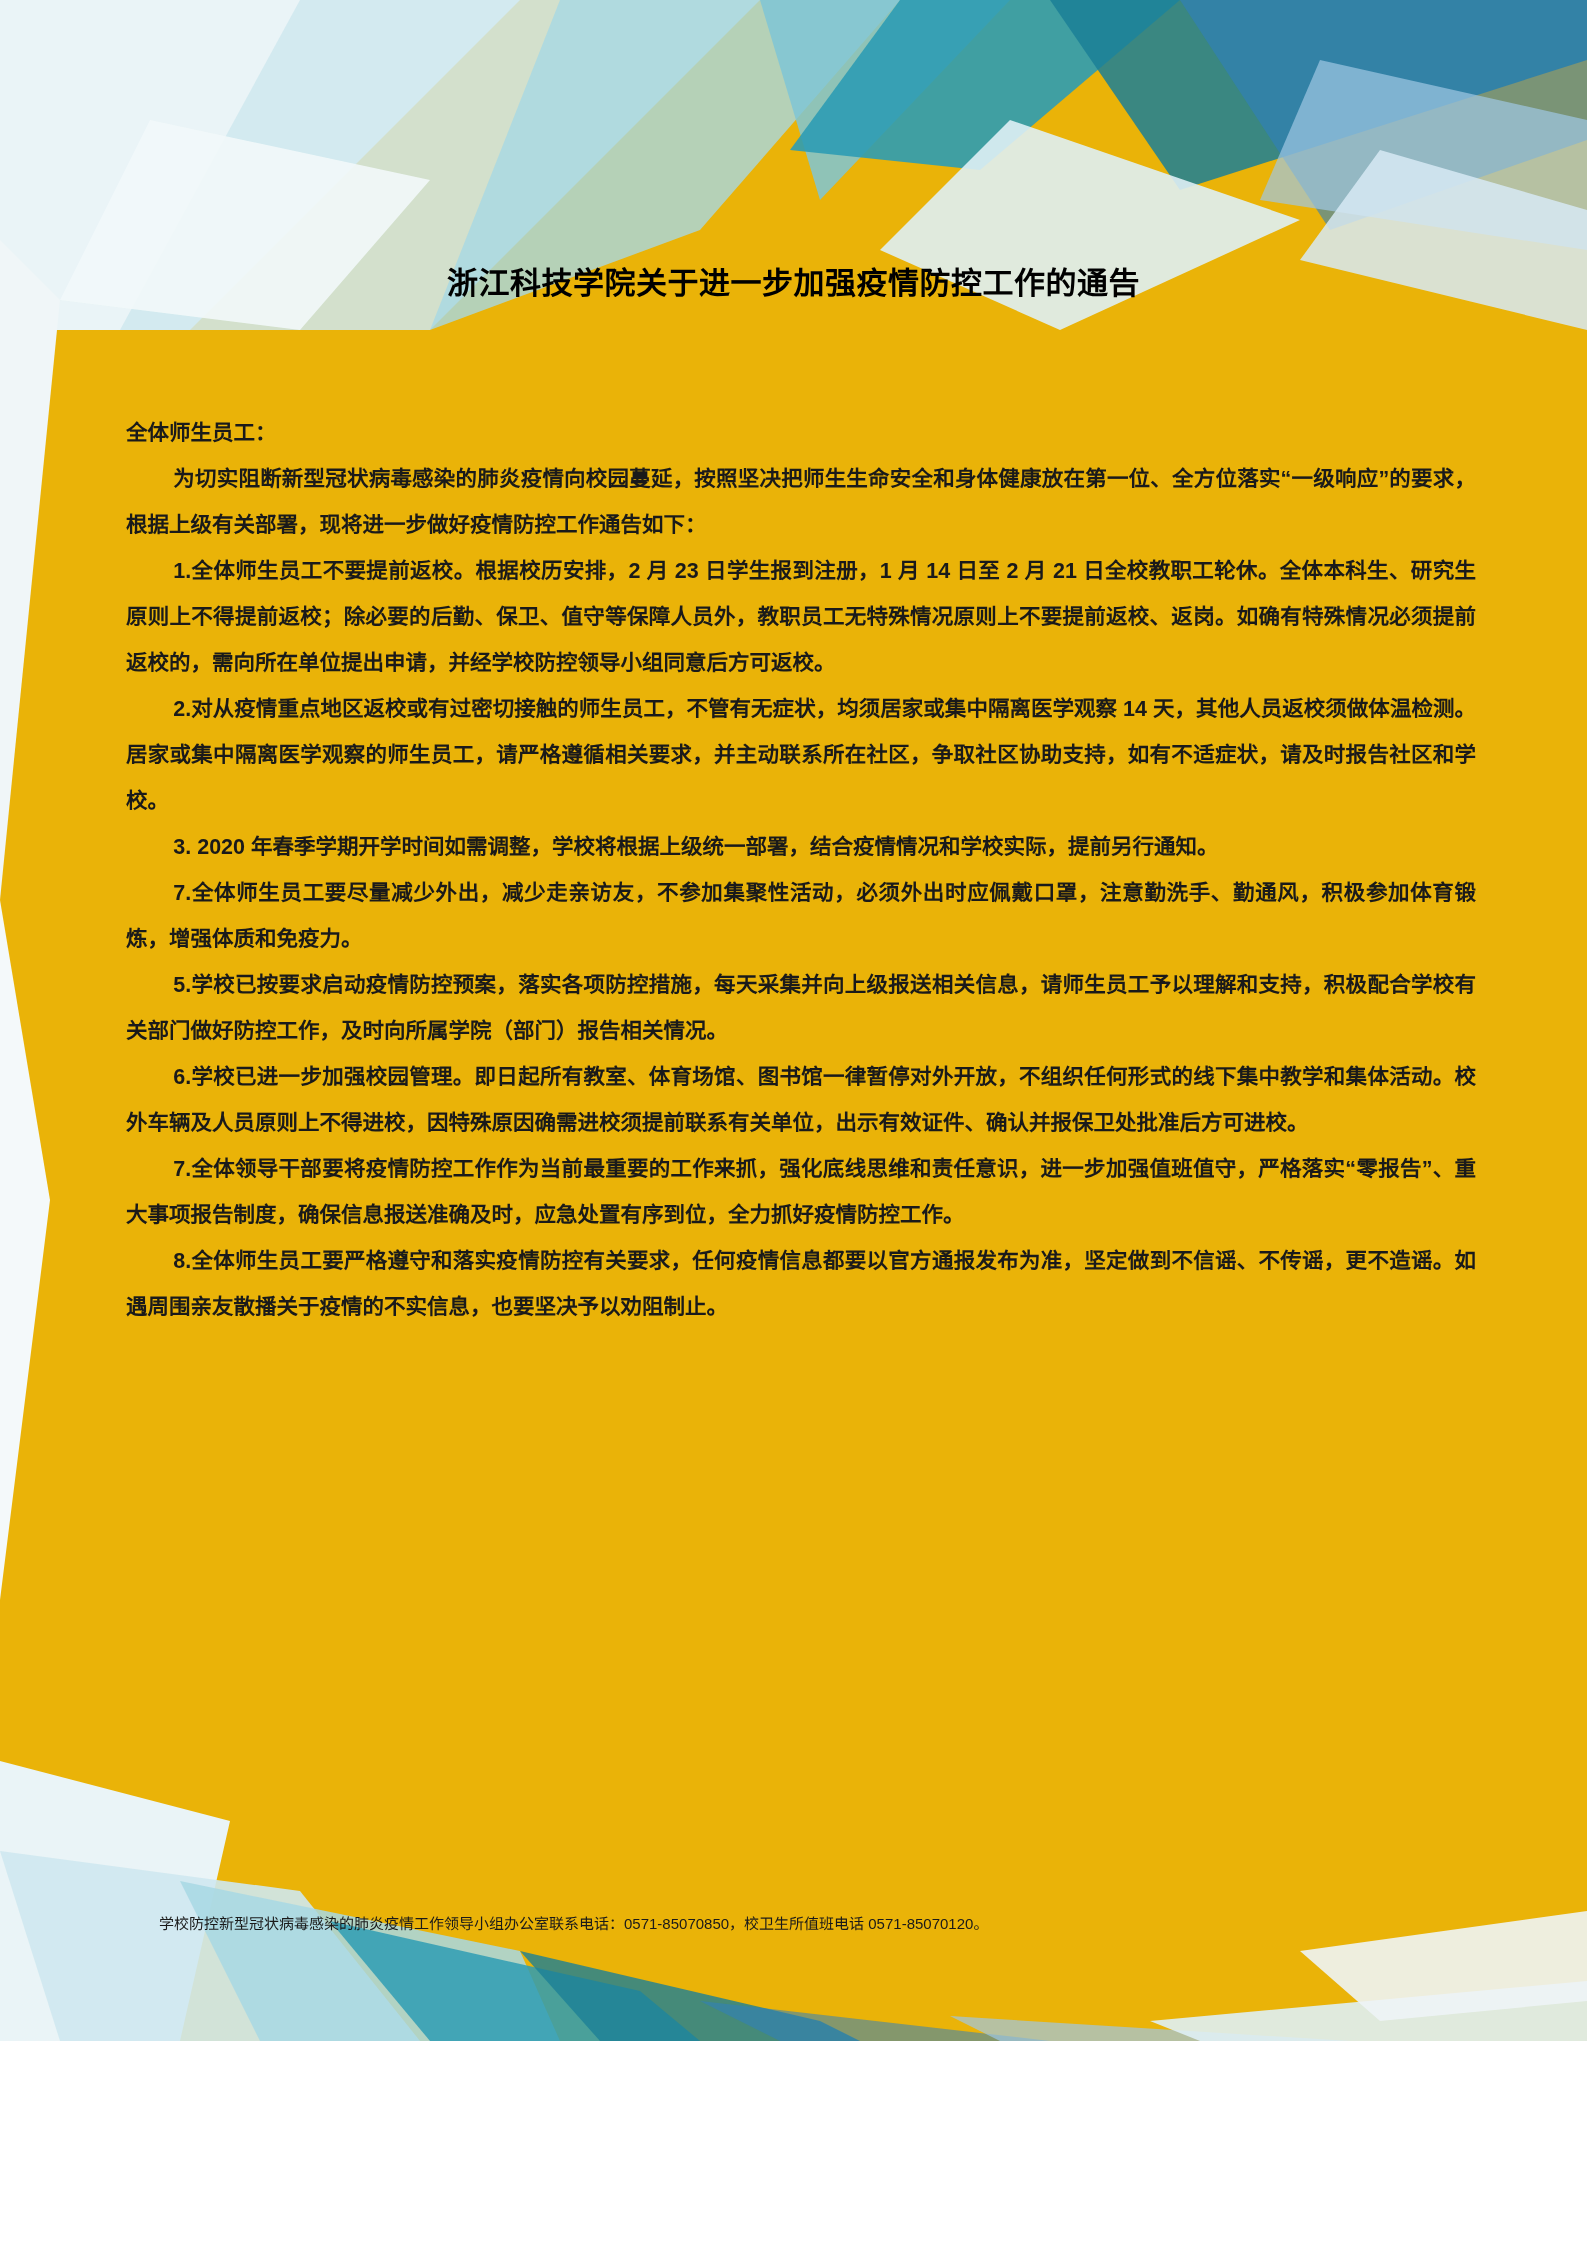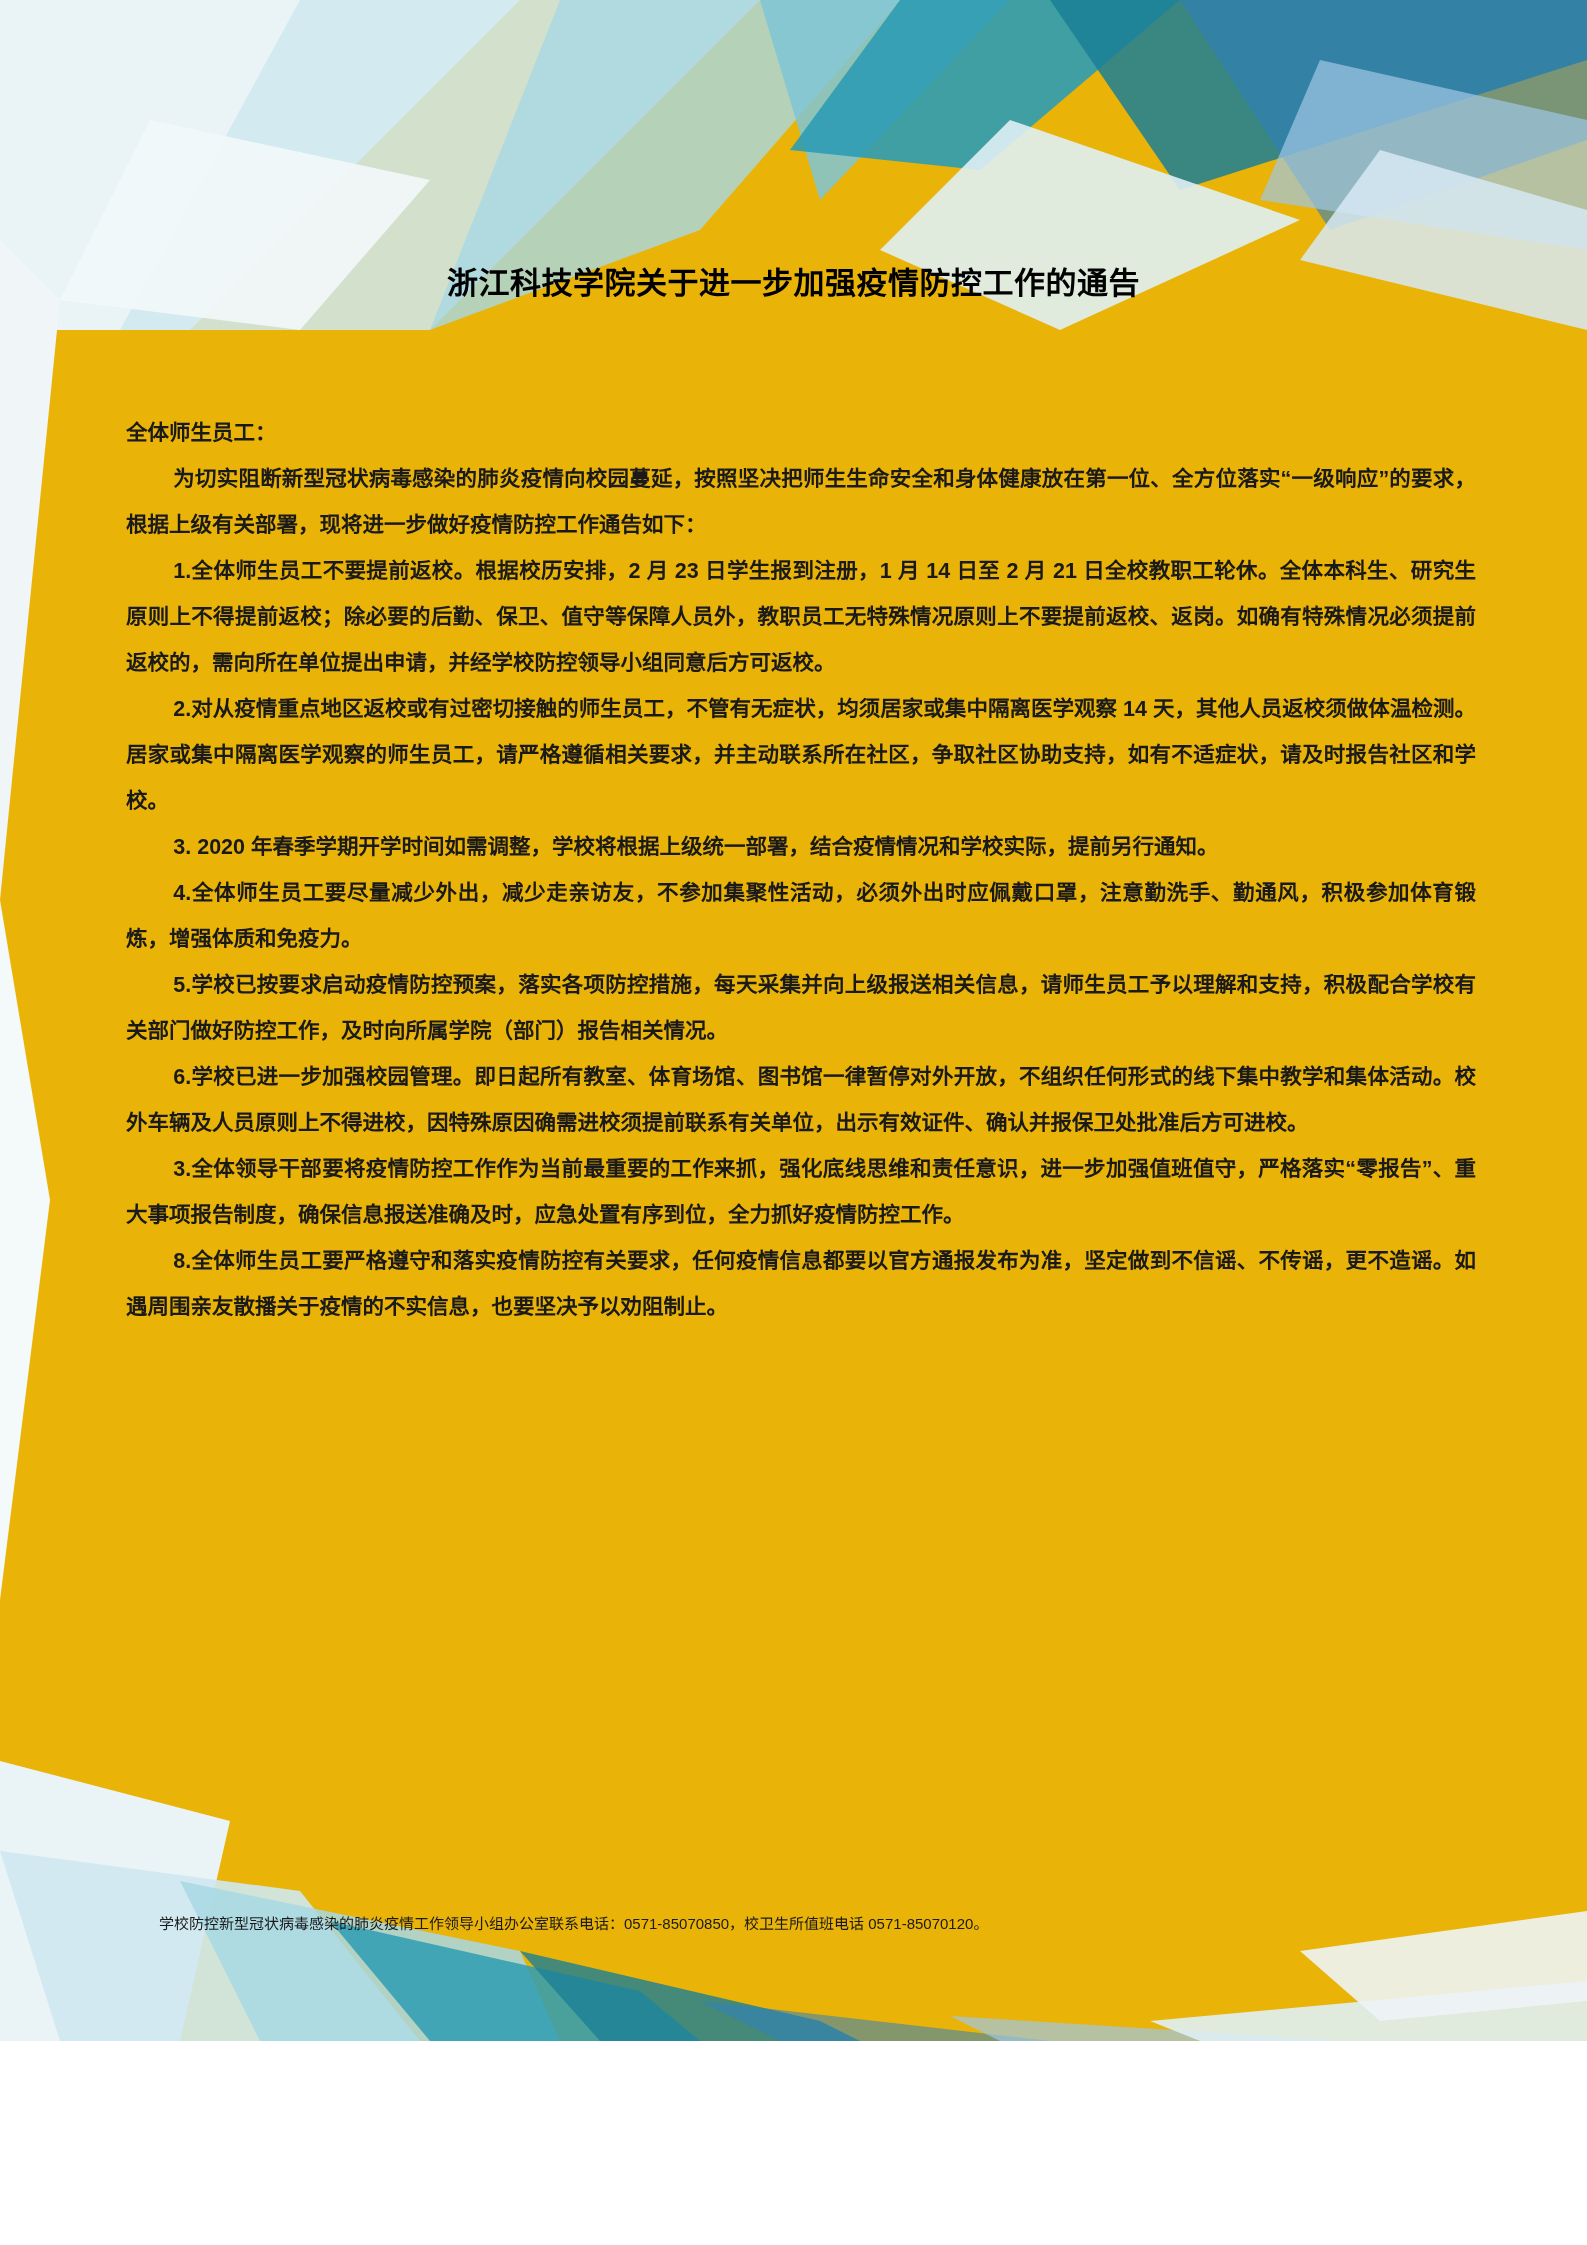--- a/index.html
+++ b/index.html
@@ -133,24 +133,24 @@
   <div id="doc">
 
     <div class="title">浙江科技学院关于进一步加强疫情防控工作的通告</div>
 
     <div class="content">
       <p class="salutation">全体师生员工：</p>
       <p class="indent2">为切实阻断新型冠状病毒感染的肺炎疫情向校园蔓延，按照坚决把师生生命安全和身体健康放在第一位、全方位落实“一级响应”的要求，根据上级有关部署，现将进一步做好疫情防控工作通告如下：</p>
       <p class="indent2">1.全体师生员工不要提前返校。根据校历安排，2 月 23 日学生报到注册，1 月 14 日至 2 月 21 日全校教职工轮休。全体本科生、研究生原则上不得提前返校；除必要的后勤、保卫、值守等保障人员外，教职员工无特殊情况原则上不要提前返校、返岗。如确有特殊情况必须提前返校的，需向所在单位提出申请，并经学校防控领导小组同意后方可返校。</p>
       <p class="indent2">2.对从疫情重点地区返校或有过密切接触的师生员工，不管有无症状，均须居家或集中隔离医学观察 14 天，其他人员返校须做体温检测。居家或集中隔离医学观察的师生员工，请严格遵循相关要求，并主动联系所在社区，争取社区协助支持，如有不适症状，请及时报告社区和学校。</p>
       <p class="indent2">3. 2020 年春季学期开学时间如需调整，学校将根据上级统一部署，结合疫情情况和学校实际，提前另行通知。</p>
-      <p class="indent2">4.全体师生员工要尽量减少外出，减少走亲访友，不参加集聚性活动，必须外出时应佩戴口罩，注意勤洗手、勤通风，积极参加体育锻炼，增强体质和免疫力。</p>
+      <p class="indent2">7.全体师生员工要尽量减少外出，减少走亲访友，不参加集聚性活动，必须外出时应佩戴口罩，注意勤洗手、勤通风，积极参加体育锻炼，增强体质和免疫力。</p>
       <p class="indent2">5.学校已按要求启动疫情防控预案，落实各项防控措施，每天采集并向上级报送相关信息，请师生员工予以理解和支持，积极配合学校有关部门做好防控工作，及时向所属学院（部门）报告相关情况。</p>
       <p class="indent2">6.学校已进一步加强校园管理。即日起所有教室、体育场馆、图书馆一律暂停对外开放，不组织任何形式的线下集中教学和集体活动。校外车辆及人员原则上不得进校，因特殊原因确需进校须提前联系有关单位，出示有效证件、确认并报保卫处批准后方可进校。</p>
-      <p class="indent2">3.全体领导干部要将疫情防控工作作为当前最重要的工作来抓，强化底线思维和责任意识，进一步加强值班值守，严格落实“零报告”、重大事项报告制度，确保信息报送准确及时，应急处置有序到位，全力抓好疫情防控工作。</p>
+      <p class="indent2">7.全体领导干部要将疫情防控工作作为当前最重要的工作来抓，强化底线思维和责任意识，进一步加强值班值守，严格落实“零报告”、重大事项报告制度，确保信息报送准确及时，应急处置有序到位，全力抓好疫情防控工作。</p>
       <p class="indent2">8.全体师生员工要严格遵守和落实疫情防控有关要求，任何疫情信息都要以官方通报发布为准，坚定做到不信谣、不传谣，更不造谣。如遇周围亲友散播关于疫情的不实信息，也要坚决予以劝阻制止。</p>
     </div>
 
     <div class="sign">
       <p class="indent2">学校防控新型冠状病毒感染的肺炎疫情工作领导小组办公室联系电话：0571-85070850，校卫生所值班电话 0571-85070120。</p>
     </div>
 
     <div class="signature">
       <div>浙江科技学院</div>
       <div>防控新型冠状病毒感染的肺炎疫情工作领导小组</div>

